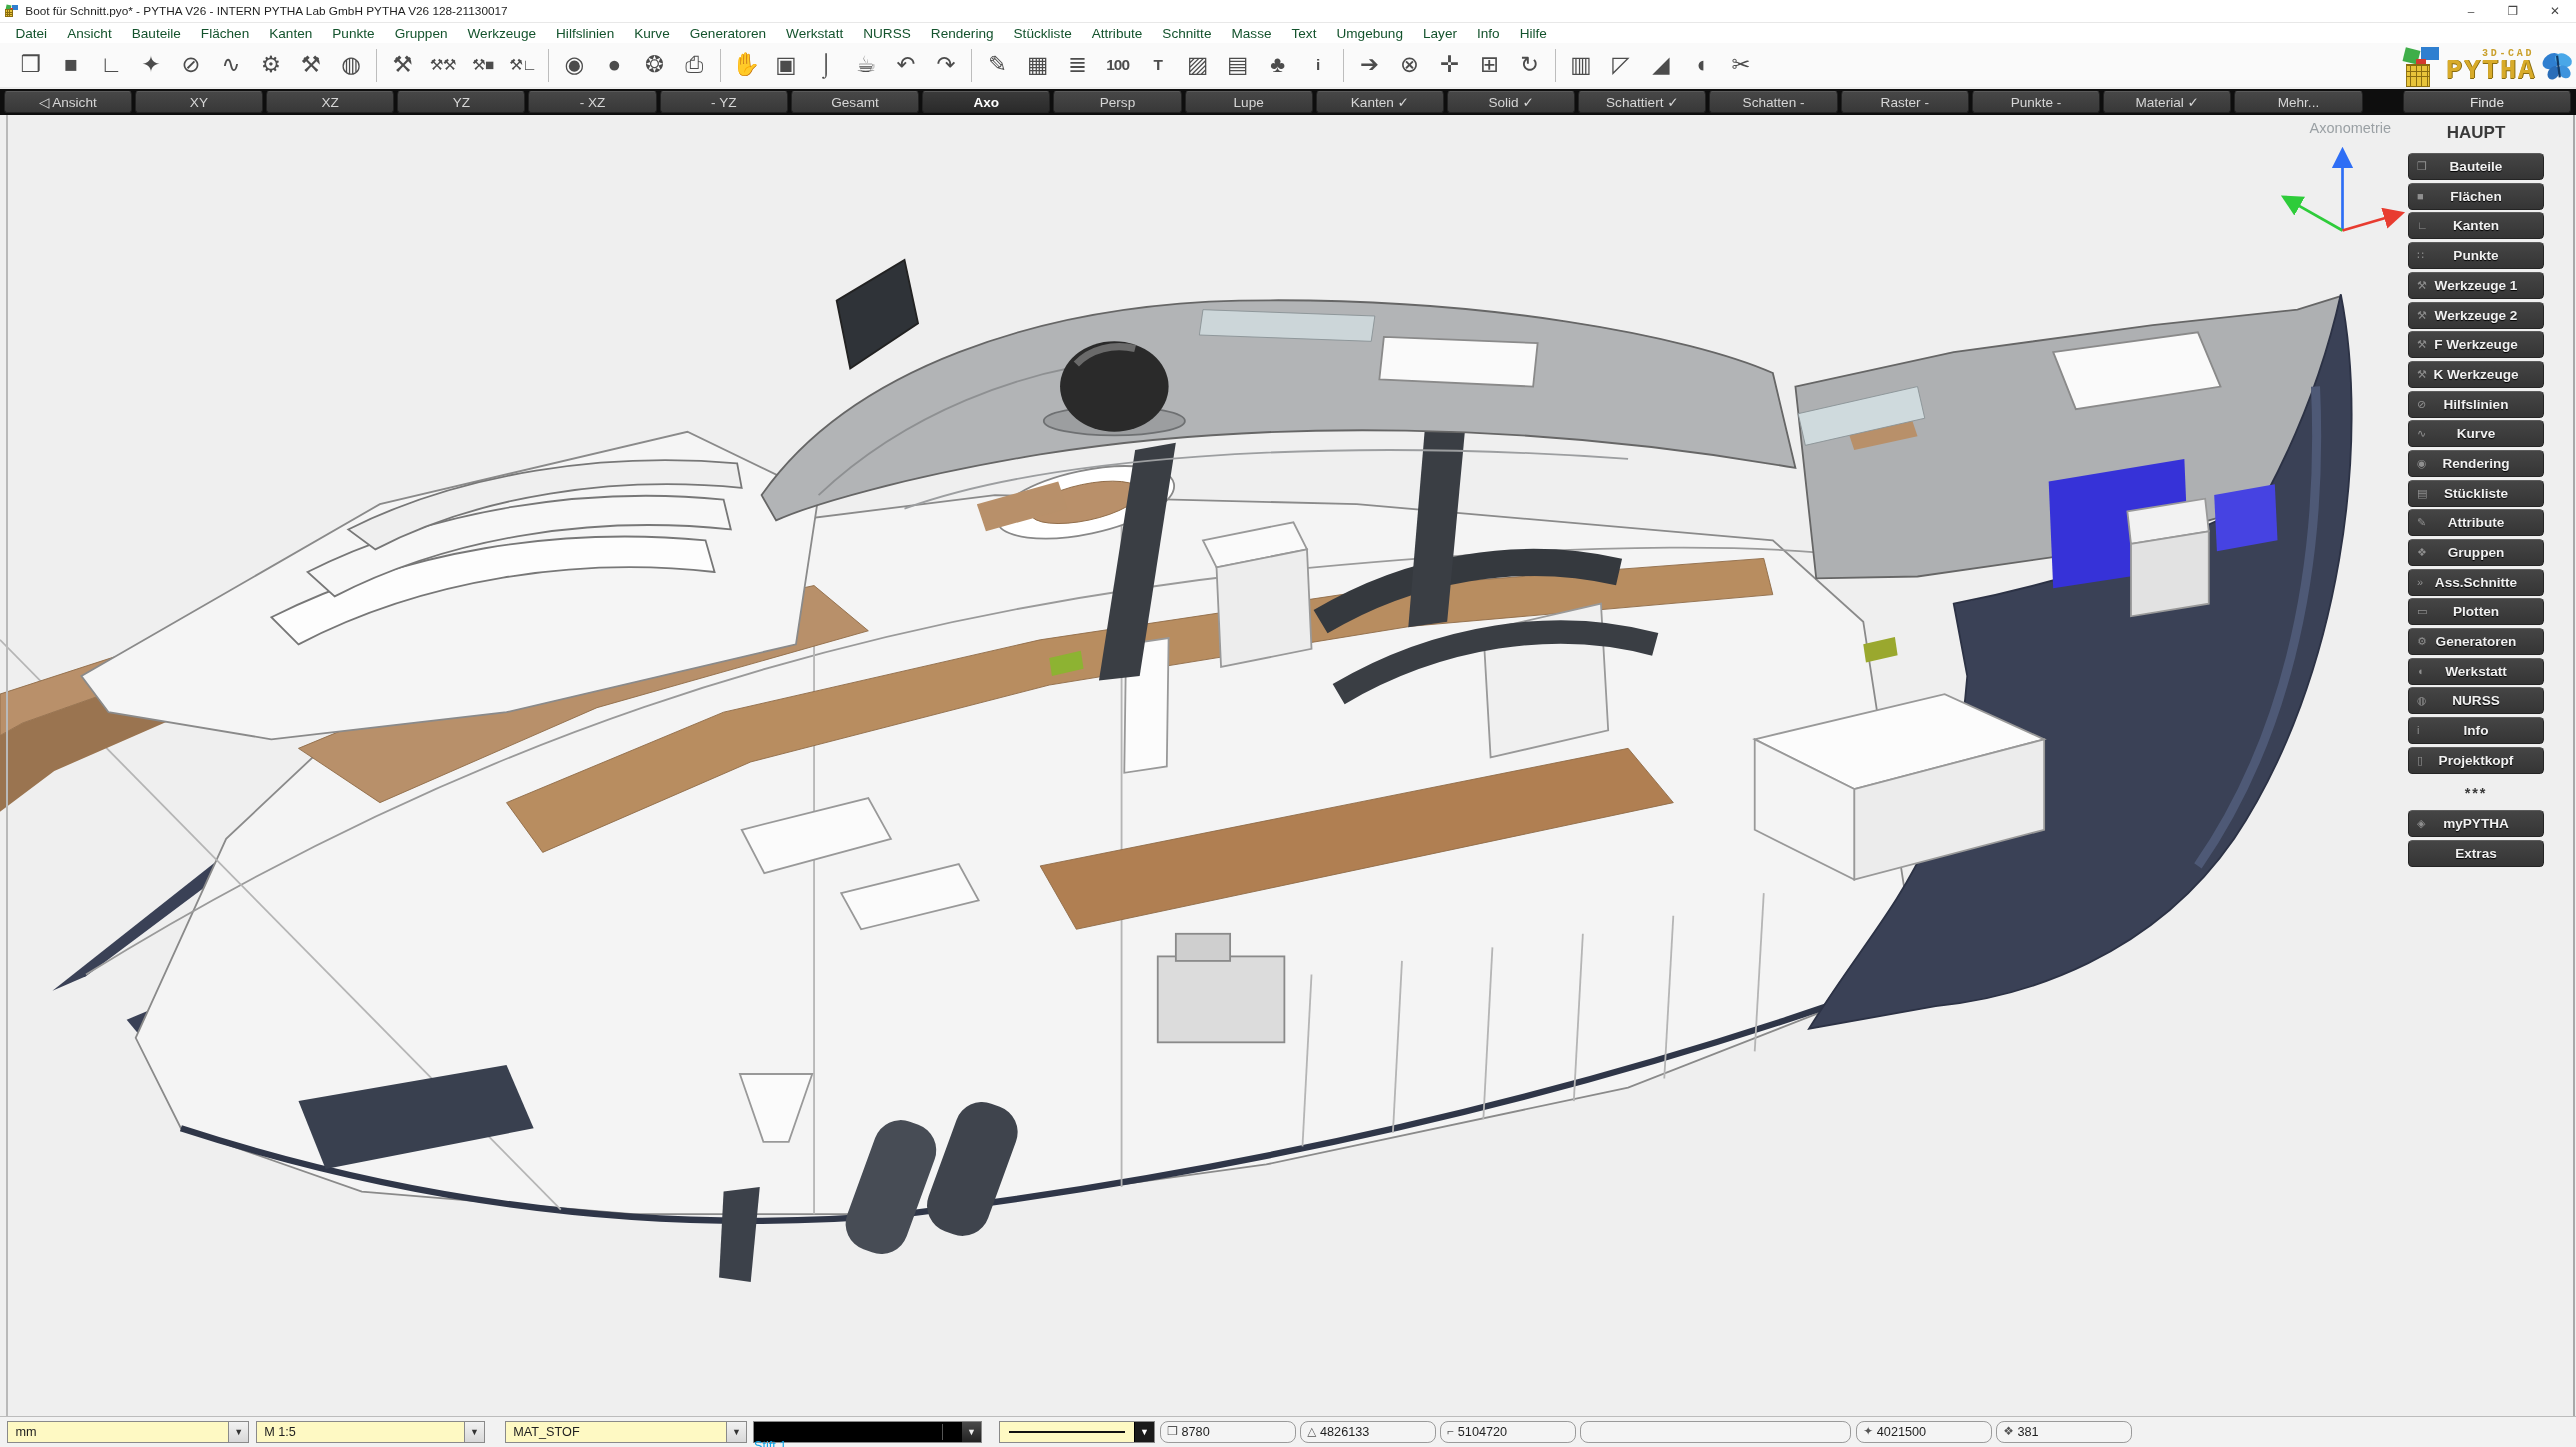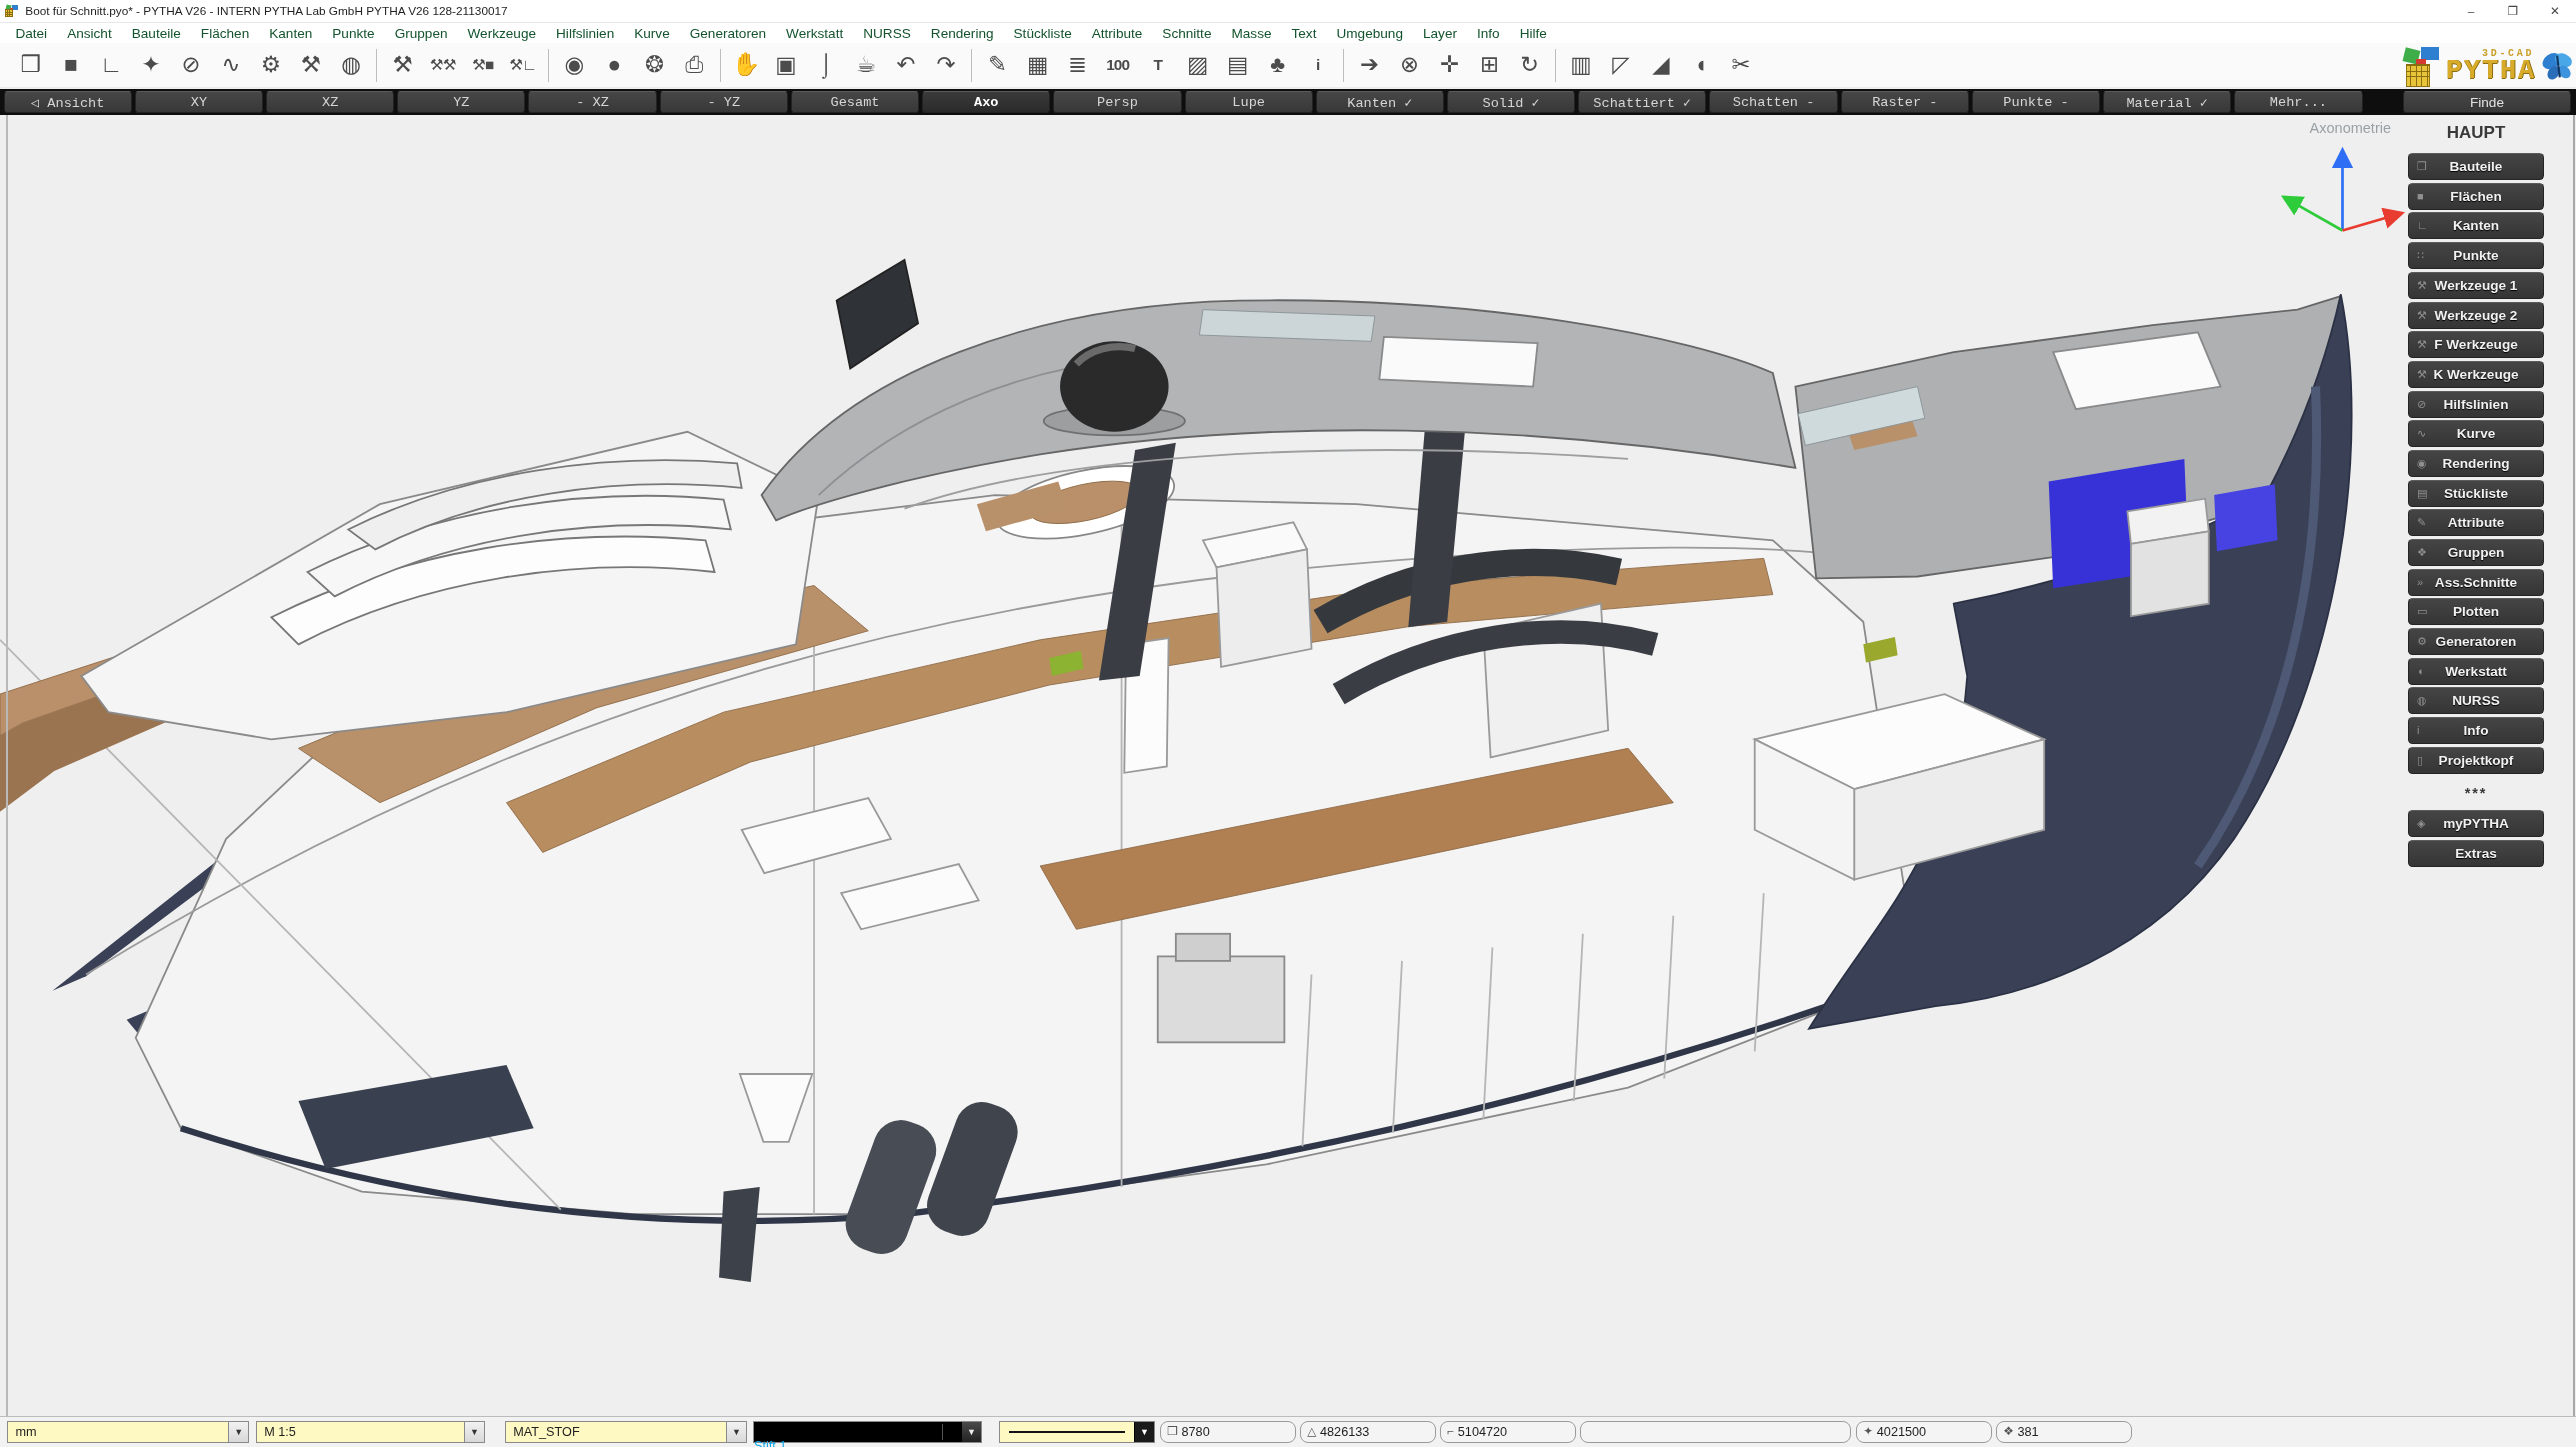--- a/index.html
+++ b/index.html
@@ -34,21 +34,21 @@
   .toolbar{position:absolute;left:0;top:43px;width:2576px;height:45px;background:#fafafa;
     display:flex;align-items:center;padding-left:11px;box-sizing:border-box;
     border-bottom:0.9px solid #ececec;}
   .tb-icon{width:40px;height:36px;display:flex;align-items:center;justify-content:center;
     font-size:22.6px;color:#4c4c4c;flex:0 0 auto;line-height:1;}
   .tb-icon.txt{font-size:15.4px;font-weight:bold;letter-spacing:-0.9px;}
   .tb-sep{width:0.9px;height:33px;background:#bdbdbd;margin:0 5.4px;flex:0 0 auto;}
   
   .viewrow{position:absolute;left:0;top:89px;width:2576px;height:26px;background:#0e0e0e;}
   .viewrow-main{position:absolute;left:3.6px;top:0;width:2359px;height:26px;display:flex;gap:3px;
-    align-items:center;font-family:Liberation Mono, monospace;}
+    align-items:center;}
   .vbtn{flex:1 1 0;height:22.6px;background:linear-gradient(#474747,#383838);
     border:0.9px solid #222;border-top-color:#5a5a5a;border-radius:3.6px;
     color:#d6d6d6;font-size:13.6px;display:flex;align-items:center;justify-content:center;
     white-space:nowrap;box-sizing:border-box;}
   .vbtn.active{background:linear-gradient(#3a3a3a,#2a2a2a);color:#ffffff;font-weight:bold;}
   .finde-btn{position:absolute;left:2403px;top:1.8px;width:168px;height:22.6px;
     background:linear-gradient(#474747,#383838);border:0.9px solid #222;border-top-color:#5a5a5a;
     border-radius:3.6px;color:#e2e2e2;font-size:13.6px;display:flex;align-items:center;
     justify-content:center;box-sizing:border-box;}
   

